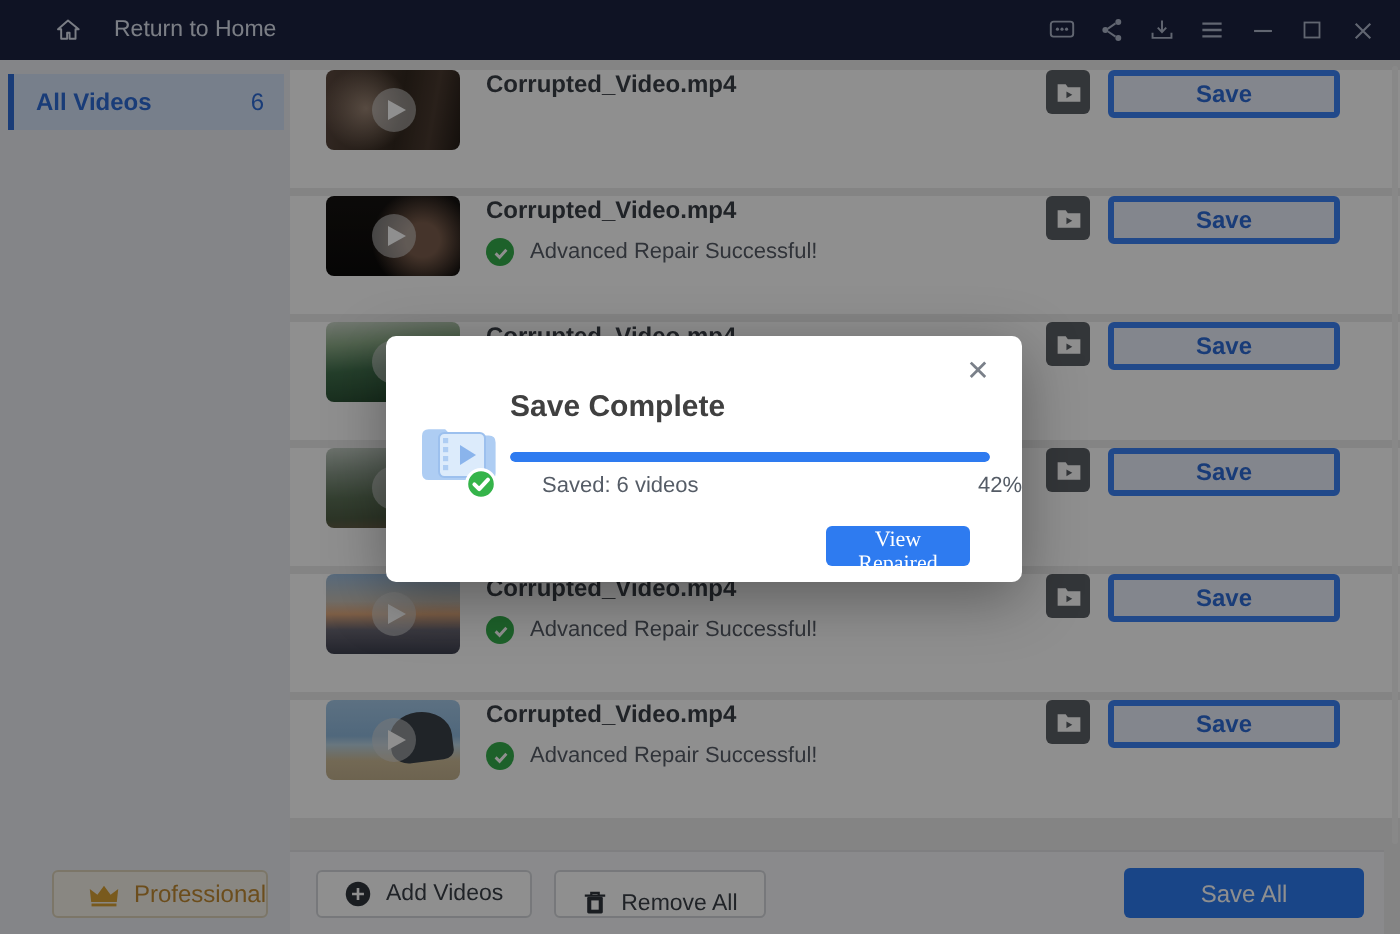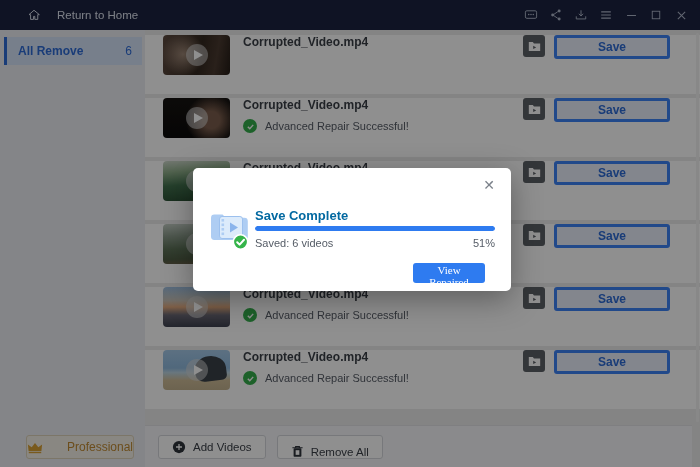--- a/index.html
+++ b/index.html
@@ -17,21 +17,21 @@
 
   
   .sidebar{position:absolute;top:30px;left:0;width:145px;bottom:0;background:#eceef2;
            border-right:1px solid #dfe1e6;}
   .side-item{position:absolute;top:7px;left:4px;right:3px;height:28px;background:#d5e3f8;
              border-left:3px solid #2e6bd6;color:#2e6bd6;font-size:12px;font-weight:bold;
              display:flex;align-items:center;padding:0 10px 0 11px;cursor:pointer;}
   .side-count{margin-left:auto;font-weight:normal;}
   .pro-btn{position:absolute;bottom:8px;left:26px;width:108px;height:24px;box-sizing:border-box;
            border:1px solid #ddd3ba;background:#f4f1e8;border-radius:3px;display:flex;
-           align-items:center;justify-content:space-between;gap:7px;color:#c08a33;font-size:12px;cursor:pointer;}
+           align-items:center;justify-content:flex-end;gap:7px;color:#c08a33;font-size:12px;cursor:pointer;}
 
   
   .content{position:absolute;top:30px;left:145px;right:0;bottom:42px;background:#ececec;overflow:hidden;}
   .vrow{height:59px;background:#ffffff;margin-bottom:4px;display:flex;align-items:flex-start;
         padding:0 30px 0 18px;}
   .vrow:first-child{margin-top:5px;}
   .thumb{width:67px;height:40px;border-radius:4px;position:relative;flex:none;overflow:hidden;cursor:pointer;}
   .t1{background:radial-gradient(circle at 30% 48%,rgba(226,197,175,.55),rgba(0,0,0,0) 42%),
       linear-gradient(100deg,#5d4a40 0%,#33281f 55%,#4a3a30 78%,#241c16 100%);}
   .t2{background:radial-gradient(circle at 72% 55%,#7c5e4d 0 16%,rgba(0,0,0,0) 48%),
@@ -71,25 +71,25 @@
                border:none;color:#fff;border-radius:3px;font-size:12px;cursor:pointer;
                font-family:inherit;}
 
   
   .overlay{position:absolute;inset:0;background:rgba(0,0,0,0.44);z-index:40;}
   .modal{position:absolute;left:193px;top:168px;width:318px;height:123px;background:#fff;
          border-radius:5px;z-index:50;box-shadow:0 8px 30px rgba(0,0,0,.35);}
   .m-close{position:absolute;top:9px;right:14px;width:16px;height:16px;border:none;background:none;
            color:#7a8089;font-size:14px;line-height:16px;text-align:center;cursor:pointer;padding:0;}
   .m-icon{position:absolute;left:14px;top:38px;width:45px;height:45px;}
-  .m-title{position:absolute;left:62px;top:40px;font-size:13px;font-weight:bold;color:#0369a1;}
+  .m-title{position:absolute;left:62px;top:27px;font-size:15px;font-weight:bold;color:#404040;}
   .m-progress{position:absolute;left:62px;top:58px;width:240px;height:5px;border-radius:3px;
               background:#e4ecfa;overflow:hidden;}
   .m-fill{height:100%;background:#2e7bf0;border-radius:3px;}
-  .m-stats{position:absolute;left:62px;top:69px;width:240px;display:flex;
+  .m-stats{position:absolute;left:78px;top:69px;width:240px;display:flex;
            justify-content:space-between;font-size:11px;color:#555c66;}
   .m-btn{position:absolute;right:26px;bottom:8px;width:72px;height:20px;background:#2e7bf0;border:none;
          color:#fff;border-radius:3px;font-size:11px;cursor:pointer;font-family:Liberation Serif, serif;}
 </style>
 </head>
 <body>
 
 <div class="window">
 
   <div class="titlebar">
@@ -140,21 +140,21 @@
       <span class="tb-ic">
         <svg width="13" height="13" viewBox="0 0 16 16">
             <path d="M3.5 3.5 12.5 12.5M12.5 3.5 3.5 12.5" stroke="currentColor" stroke-width="1.3"></path>
           </svg>
       </span>
     </div>
   </div>
 
   <div class="sidebar">
     <div class="side-item">
-      <span>All Remove</span>
+      <span>All Videos</span>
       <span class="side-count">6</span>
     </div>
     <div class="pro-btn">
       <svg width="16" height="13" viewBox="0 0 18 14">
         <path d="M1.8 11 1 3.6 5.3 6.8 9 1.8l3.7 5L17 3.6 16.2 11Z" fill="#d8a035"></path>
         <rect x="2" y="11.8" width="14" height="1.6" fill="#d8a035"></rect>
       </svg>
       <span>Professional</span>
     </div>
   </div>
@@ -309,20 +309,21 @@
       <span>Add Videos</span>
     </button>
     <button class="bb-btn">
       <svg width="13" height="13" viewBox="0 0 14 14">
           <path d="M1.5 3h11M5 3V1.6h4V3" fill="none" stroke="#2f343c" stroke-width="1.2"></path>
           <rect x="2.8" y="3.6" width="8.4" height="9" fill="#2f343c" rx="0.8"></rect>
           <rect x="5" y="5.6" width="4" height="5" fill="#fff"></rect>
         </svg>
       <span>Remove All</span>
     </button>
+    <button class="saveall-btn">Save All</button>
   </div>
 
   <div class="overlay"></div>
 
   <div class="modal">
     <button class="m-close">✕</button>
     <div class="m-icon">
       <svg width="45" height="45" viewBox="0 0 45 45">
         <path d="M4 12q0-3.4 3.4-3.4h8.2l3 3.2h18.8q3.4 0 3.4 3.4v15.4q0 3.4-3.4 3.4H7.4Q4 34 4 30.6Z" fill="#aecdf3"></path>
         <rect x="12.5" y="10.5" width="23" height="22" rx="2.6" fill="#dcebfb" stroke="#9cc0ee" stroke-width="1"></rect>
@@ -334,18 +335,18 @@
         <circle cx="33.5" cy="36" r="7.2" fill="#35b44a" stroke="#fff" stroke-width="1.6"></circle>
         <path d="M30.2 36.2 32.6 38.6 37 33.8" fill="none" stroke="#fff" stroke-width="2" stroke-linecap="round" stroke-linejoin="round"></path>
       </svg>
     </div>
     <div class="m-title">Save Complete</div>
     <div class="m-progress">
         <div class="m-fill" style="width: 100%;"></div>
       </div>
     <div class="m-stats">
       <span>Saved: 6 videos</span>
-      <span>51%</span>
+      <span>42%</span>
     </div>
     <button class="m-btn">View Repaired</button>
   </div>
 
 </div>
 
 </body></html>

